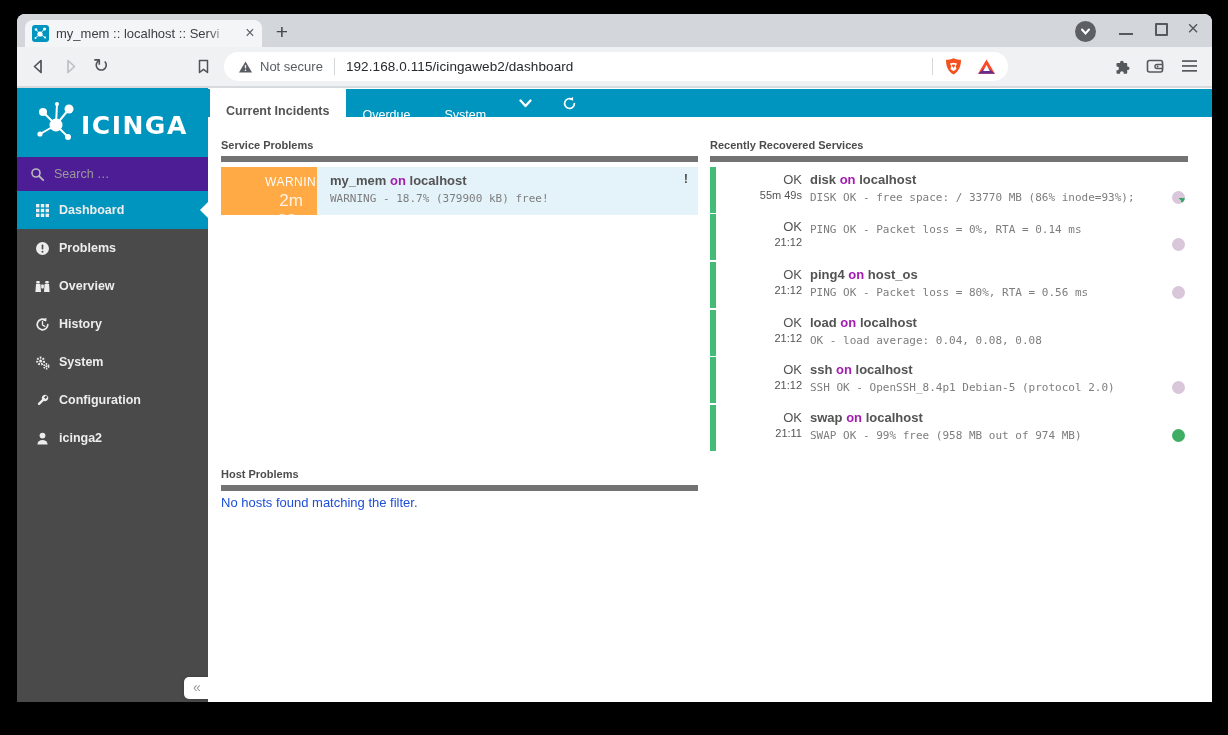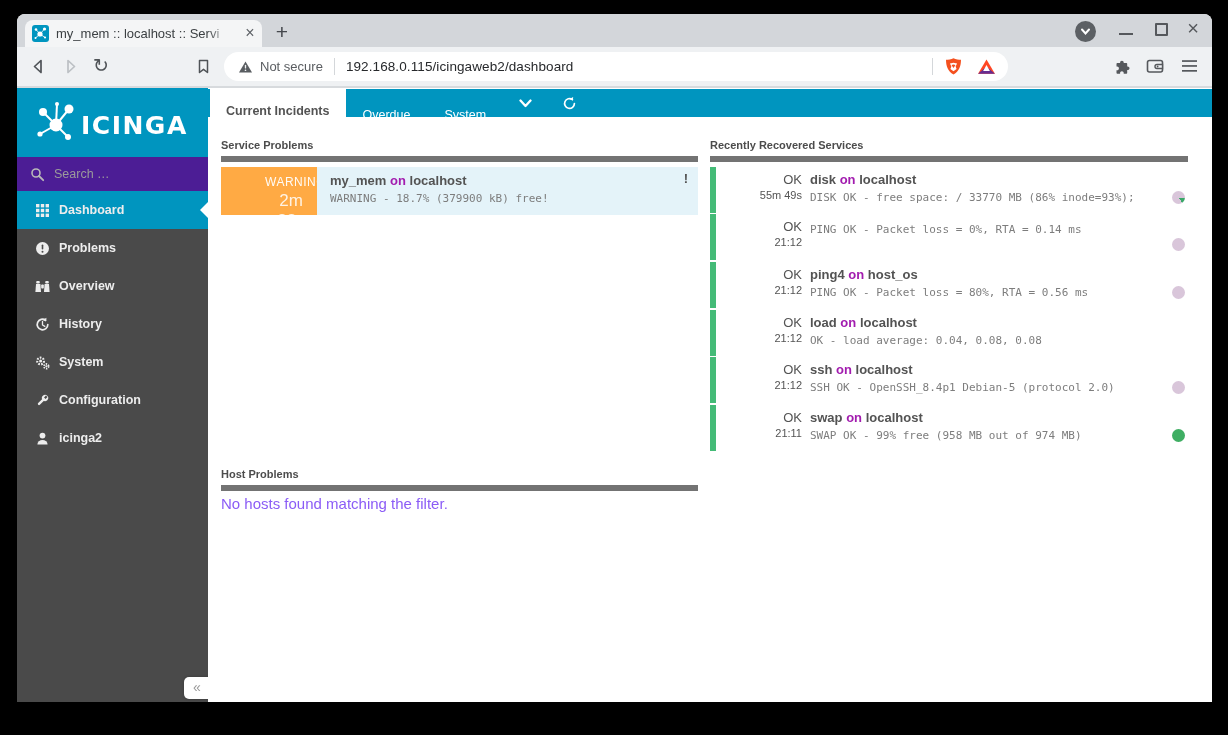--- a/index.html
+++ b/index.html
@@ -73,21 +73,21 @@
   
   .imain { position:absolute; left:191px; top:0; width:1004px; height:614px; background:#fff; }
   .itabbar { position:absolute; left:0; top:1px; width:100%; height:28px; background:#0095bf;
              display:flex; align-items:stretch; }
   .itab { padding:12px 17px; line-height:28px; font-size:12.5px; color:#fff; }
   .itab.active { background:#fff; color:#535353; font-weight:bold; padding:8px 16px; margin-left:2px; }
   .itab-ic { width:44px; display:flex; align-items:center; justify-content:center; }
 
   .dashlet-head { position:absolute; font-size:11px; font-weight:bold; color:#4c4c4c;
                   padding-bottom:5px; border-bottom:6px solid #737373; }
-  .empty-msg { position:absolute; font-size:15px; color:#8b5cf6; }
+  .empty-msg { position:absolute; font-size:13px; color:#1d4ed8; }
 
   
   .warnrow { position:absolute; left:13px; top:79px; width:477px; height:48px; display:flex; }
   .warn-badge { width:96px; height:48px; background:#ffaa44; color:#fff; text-align:center;
                 flex:none;padding-left:44px; }
   .warn-badge .st { margin-top:8px; font-size:12px; letter-spacing:0.5px; color:rgba(255,255,255,0.95); }
   .warn-badge .dur { margin-top:2px; font-size:17px; color:rgba(255,255,255,0.85); }
   .warn-body { position:relative; flex:1; background:#e4f3f9; padding:6px 10px 0 13px; }
   .handled-flag { position:absolute; right:10px; top:4px; font-size:13px; font-weight:bold; color:#535353; }
 

